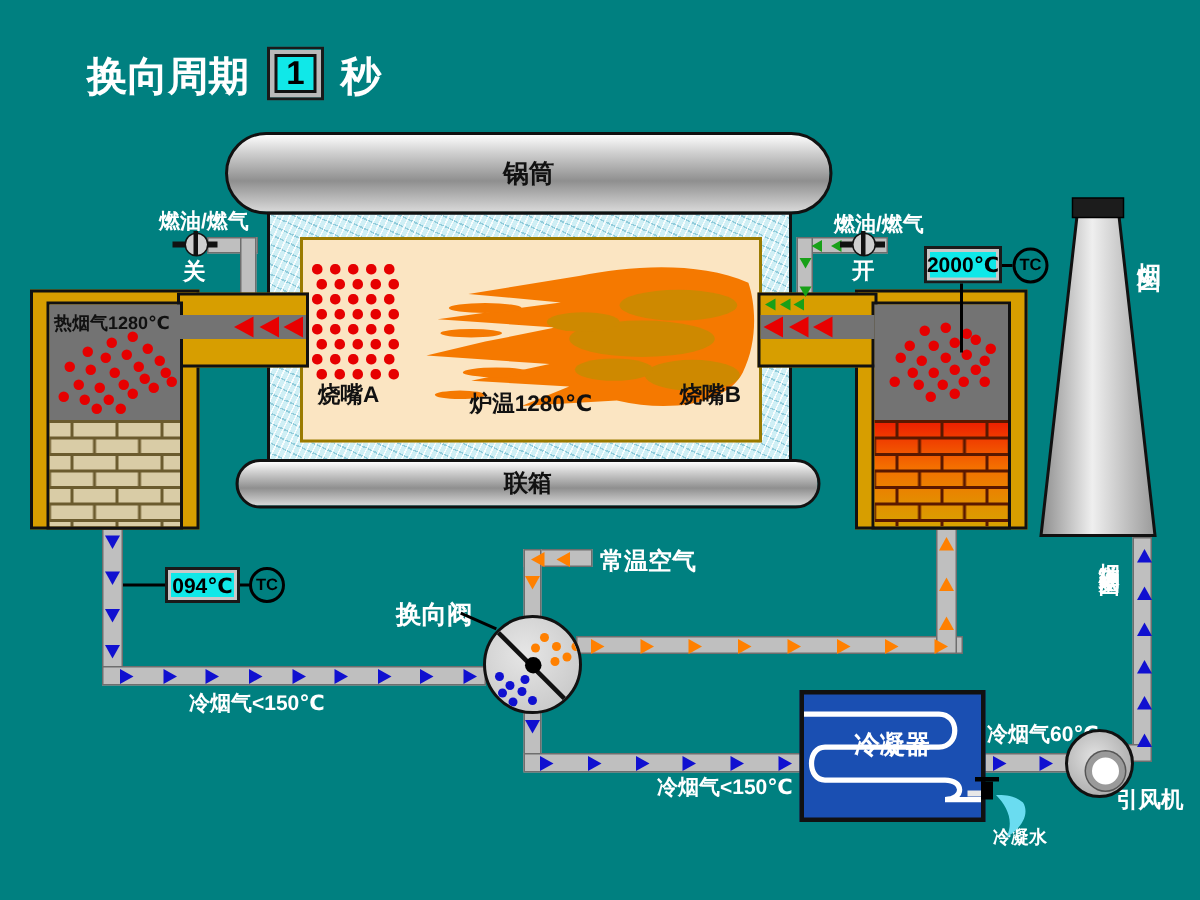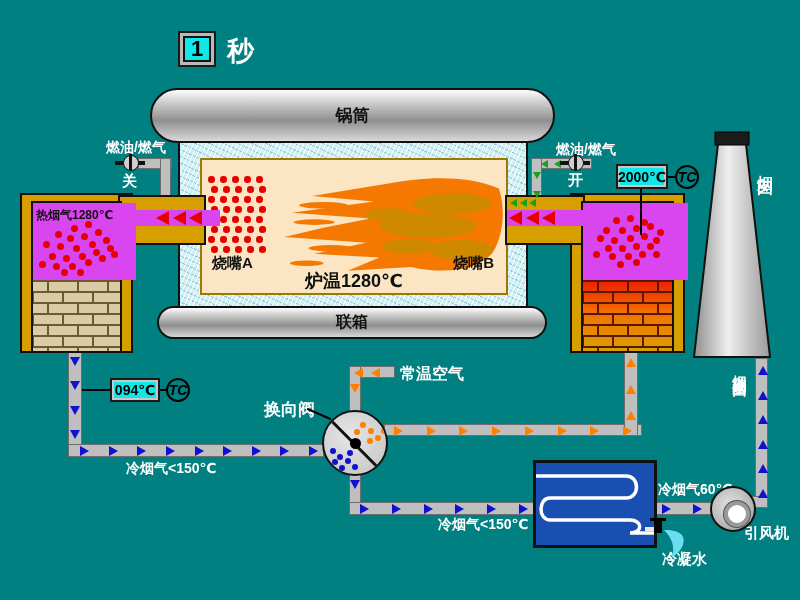--- a/index.html
+++ b/index.html
@@ -6,25 +6,25 @@
   #stage{position:relative;width:800px;height:600px;background:#008080;overflow:hidden;
          font-family:"Liberation Sans","DejaVu Sans",sans-serif;}
   .lbl{position:absolute;color:#fff;font-weight:bold;white-space:nowrap;}
   .dk{color:#111;}
   .vlbl{writing-mode:vertical-rl;letter-spacing:4px;}
   .pipe{position:absolute;background:#BFBFBF;border:1px solid #6e6e6e;box-sizing:border-box;}
   .cyl{position:absolute;background:linear-gradient(to bottom,#fdfdfd 0%,#d2d2d2 22%,#8f8f8f 60%,#d8d8d8 100%);
        border:2px solid #111;box-sizing:border-box;display:flex;align-items:center;justify-content:center;
        font-weight:bold;color:#111;}
   .gold{position:absolute;background:#D79E00;border:2px solid #111;box-sizing:border-box;}
-  .beige{background:#d946ef;padding-left:16px;}
+  .beige{background:#737373;}
   .ind{position:absolute;background:#10E8E8;border:2px solid #1a1a1a;box-shadow:inset 0 0 0 2px #c8c8c8;
        box-sizing:border-box;display:flex;align-items:center;justify-content:center;font-weight:bold;color:#000;}
   .tc{position:absolute;width:24px;height:24px;border:2px solid #000;border-radius:50%;box-sizing:border-box;
-      display:flex;align-items:center;justify-content:center;font-weight:bold;color:#000;font-size:14px;font-style:italic;}
+      display:flex;align-items:center;justify-content:center;font-weight:bold;color:#000;font-size:11px;}
   .ln{position:absolute;background:#000;}
   .waterwall{position:absolute;left:178px;top:141px;width:350px;height:170px;box-sizing:border-box;
       border:2px solid #111;background-color:#CFEFF5;
       background-image:repeating-linear-gradient(115deg,rgba(255,255,255,.85) 0 1px,transparent 1px 4px),
                        repeating-linear-gradient(25deg,rgba(130,195,212,.8) 0 1px,transparent 1px 6px);z-index:1;}
   .furnace{position:absolute;left:200px;top:158px;width:308px;height:137px;box-sizing:border-box;
       background:#FBE5C2;border:2px solid #9a7a00;z-index:2;}
   .arr{position:absolute;display:flex;align-items:center;justify-content:space-between;z-index:7;}
   .arr.v{flex-direction:column;}
   .arr span{display:block;width:0;height:0;}
@@ -52,20 +52,21 @@
   .cond{position:absolute;left:533px;top:460px;width:124px;height:88px;background:#1A4FB2;
       border:3px solid #111;box-sizing:border-box;z-index:6;}
   svg{display:block;}
   i{font-style:normal;}
 </style>
 </head>
 <body>
 
 <div id="stage">
 
+  <div class="lbl" style="left:58px;top:33px;font-size:27px;">换向周期</div>
   <div class="ind" style="left:178px;top:31px;width:38px;height:36px;font-size:22px;box-shadow:inset 0 0 0 3px #b9b9b9, inset 0 0 0 5px #111;">1</div>
   <div class="lbl" style="left:227px;top:33px;font-size:27px;">秒</div>
 
   <div class="waterwall"></div>
   <div class="furnace">
     <svg style="position:absolute;left:62px;top:8px;" width="244" height="112" viewBox="0 0 250 120">
       <path fill="#F57900" d="M246 22 C210 6 160 10 126 17 L46 30 L112 36 L24 48 L108 54 L58 64 L16 74 L104 80 L48 92 L118 96 L84 110 L152 106 C196 116 232 106 242 86 C252 66 252 40 246 22 Z"></path>
       <g fill="#CC8A00" opacity="0.95">
         <ellipse cx="196" cy="38" rx="42" ry="11"></ellipse>
         <ellipse cx="170" cy="62" rx="52" ry="13"></ellipse>
@@ -117,21 +118,21 @@
         <i style="position: absolute; left: 36px; top: 60px; width: 6.5px; height: 6.5px; border-radius: 50%; background: rgb(230, 0, 0);"></i>
         <i style="position: absolute; left: 48px; top: 60px; width: 6.5px; height: 6.5px; border-radius: 50%; background: rgb(230, 0, 0);"></i>
         <i style="position: absolute; left: 3px; top: 70px; width: 6.5px; height: 6.5px; border-radius: 50%; background: rgb(230, 0, 0);"></i>
         <i style="position: absolute; left: 15px; top: 70px; width: 6.5px; height: 6.5px; border-radius: 50%; background: rgb(230, 0, 0);"></i>
         <i style="position: absolute; left: 27px; top: 70px; width: 6.5px; height: 6.5px; border-radius: 50%; background: rgb(230, 0, 0);"></i>
         <i style="position: absolute; left: 39px; top: 70px; width: 6.5px; height: 6.5px; border-radius: 50%; background: rgb(230, 0, 0);"></i>
         <i style="position: absolute; left: 51px; top: 70px; width: 6.5px; height: 6.5px; border-radius: 50%; background: rgb(230, 0, 0);"></i>
       </div>
     <div class="lbl dk" style="left:10px;bottom:20px;font-size:15px;">烧嘴A</div>
     <div class="lbl dk" style="right:12px;bottom:20px;font-size:15px;">烧嘴B</div>
-    <div class="lbl dk" style="left:0;bottom:0;width:100%;text-align:center;font-size:18px;">炉温1280℃</div>
+    <div class="lbl dk" style="left:0;bottom:14px;width:100%;text-align:center;font-size:15px;">炉温1280℃</div>
   </div>
 
   <div class="cyl" style="left:157px;top:306px;width:390px;height:33px;border-radius:17px;font-size:16px;z-index:3;">
       <span>联箱</span>
     </div>
   <div class="cyl" style="left:150px;top:88px;width:405px;height:55px;border-radius:28px;font-size:17px;z-index:3;">
       <span>锅筒</span>
     </div>
 
   <div class="gold" style="left:20px;top:193px;width:113px;height:160px;z-index:2;"></div>
@@ -391,32 +392,33 @@
         <i style="position: absolute; left: 23px; top: 38px; width: 6px; height: 6px; border-radius: 50%; background: rgb(16, 16, 208);"></i>
         <i style="position: absolute; left: 8px; top: 47px; width: 6px; height: 6px; border-radius: 50%; background: rgb(16, 16, 208);"></i>
       </div>
     <i class="vdot"></i>
   </div>
 
   <div class="cond">
     <svg width="118" height="82" viewBox="0 0 118 82">
       <path d="M-2 13 H90 C104 13 104 35 90 35 H14 C2 35 2 57 14 57 H94 C107 57 107 70 94 70 H120" stroke="#fff" stroke-width="3.5" fill="none"></path>
     </svg>
+    <div class="lbl" style="left:0;top:22px;width:100%;text-align:center;font-size:17px;">冷凝器</div>
   </div>
   <div class="pipe" style="left:655px;top:502px;width:58px;height:13px;"></div>
   <div class="arr r" style="left:662px;top:504px;width:40px;height:9px;color:#1010D0;">
       <span></span>
       <span></span>
     </div>
   <div class="lbl" style="left:658px;top:481px;font-size:14px;">冷烟气60℃</div>
 
   <div style="position:absolute;left:645px;top:527px;width:14px;height:4px;background:#e8e8e8;z-index:7;"></div>
   <div class="ln" style="left:650px;top:518px;width:16px;height:3px;z-index:8;"></div>
   <div class="ln" style="left:654px;top:521px;width:8px;height:12px;z-index:8;"></div>
   <svg style="position:absolute;left:662px;top:530px;z-index:7;" width="28" height="30" viewBox="0 0 28 30">
     <path d="M2 0 C10 8 14 18 9 28 C18 23 25 13 20 5 C14 0 8 0 2 0 Z" fill="#6ADCF0"></path>
   </svg>
-  <div class="lbl" style="left:662px;top:550px;font-size:15px;">冷凝水</div>
+  <div class="lbl" style="left:662px;top:550px;font-size:12px;">冷凝水</div>
 
   <div class="fan"></div>
   <div class="lbl" style="left:744px;top:524px;font-size:15px;">引风机</div>
 
 </div>
 
 </body></html>

